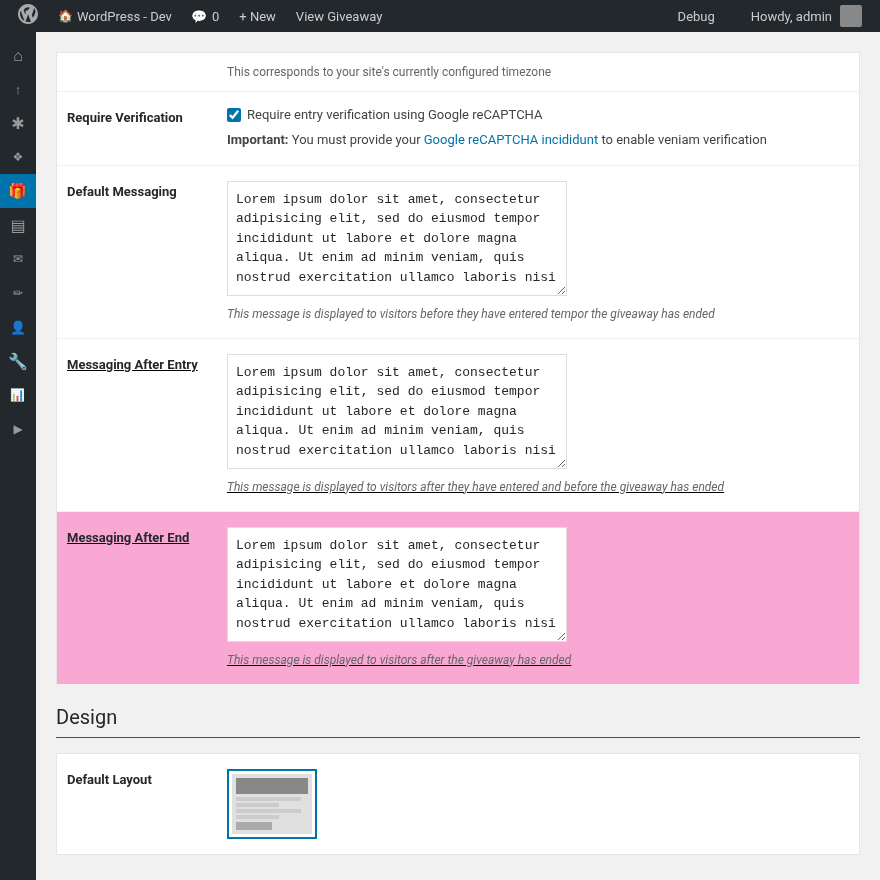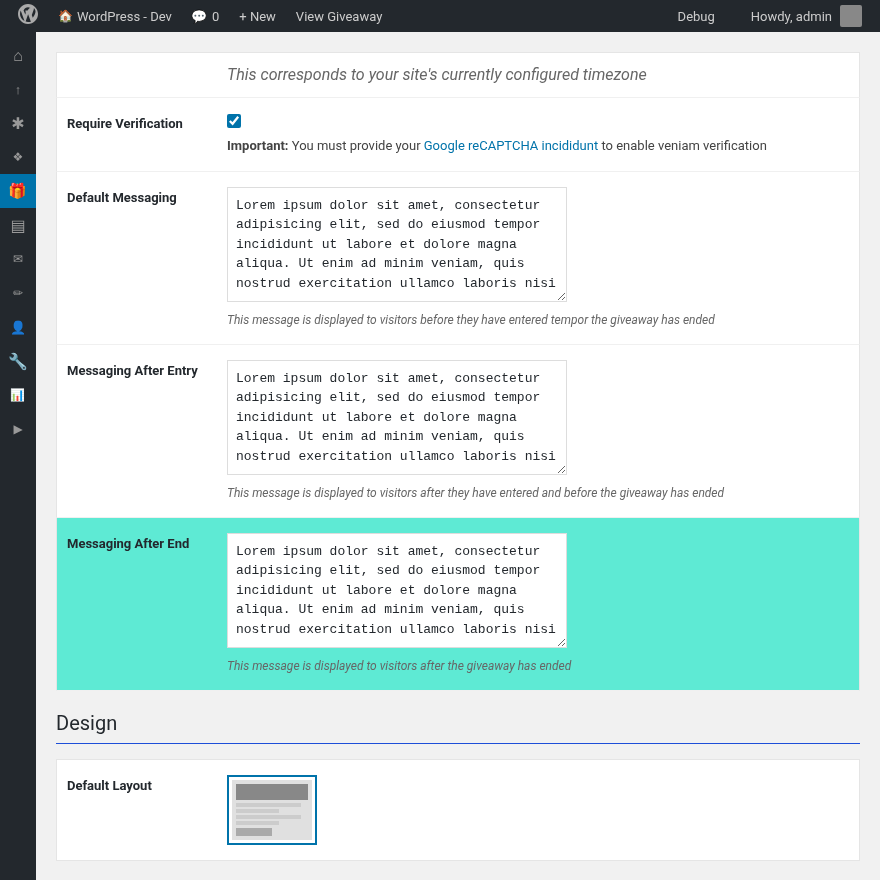--- a/index.html
+++ b/index.html
@@ -82,23 +82,22 @@
       font-weight: 700;
       font-size: 13px;
       color: #23282d;
       padding-right: 15px;
       padding-top: 3px;
     }
 
     .settings-field { flex: 1; }
 
     .timezone-note {
-      font-size: 16px;
+      font-size: 12px;
       color: #666;
-      font-style: italic;
       line-height: 1.5;
     }
 
     .verification-row { display: flex; flex-direction: column; gap: 8px; }
 
     .checkbox-label {
       display: flex;
       align-items: flex-start;
       gap: 6px;
       font-size: 13px;
@@ -254,51 +253,52 @@
     <div class="settings-field">
       <p class="timezone-note">This corresponds to your site's currently configured timezone</p>
     </div>
   </div>
 
   <div class="settings-row" style="background:#fff; border-left:1px solid #e5e5e5; border-right:1px solid #e5e5e5; border-bottom:1px solid #f0f0f0;">
     <div class="settings-label">Require Verification</div>
     <div class="settings-field verification-row">
       <label class="checkbox-label">
         <input type="checkbox" checked="" style="">
+        <span>Require entry verification using Google reCAPTCHA</span>
       </label>
       <div class="verification-note">
         <span class="bold">Important:</span>
         <span> You must provide your </span>
         <a href="#">Google reCAPTCHA incididunt</a>
         <span> to enable veniam verification</span>
       </div>
     </div>
   </div>
 
   <div class="settings-row" style="background:#fff; border-left:1px solid #e5e5e5; border-right:1px solid #e5e5e5; border-bottom:1px solid #f0f0f0; align-items:flex-start;">
     <div class="settings-label">Default Messaging</div>
     <div class="settings-field">
       <div class="textarea-wrapper">
         <textarea class="message-field" style="">Lorem ipsum dolor sit amet, consectetur adipisicing elit, sed do eiusmod tempor incididunt ut labore et dolore magna aliqua. Ut enim ad minim veniam, quis nostrud exercitation ullamco laboris nisi</textarea>
       </div>
       <p class="field-description">This message is displayed to visitors before they have entered tempor the giveaway has ended</p>
     </div>
   </div>
 
-  <div class="settings-row" style="background:#fff; border-left:1px solid #e5e5e5; border-right:1px solid #e5e5e5; border-bottom:1px solid #f0f0f0; align-items:flex-start;">
+  <div class="settings-row" style="background:#fff; border-left:1px solid #e5e5e5; border-right:1px solid #e5e5e5; border-bottom:1px solid #f0f0f0; align-items:flex-start;text-decoration:underline;">
     <div class="settings-label">Messaging After Entry</div>
     <div class="settings-field">
       <div class="textarea-wrapper">
         <textarea class="message-field" style="">Lorem ipsum dolor sit amet, consectetur adipisicing elit, sed do eiusmod tempor incididunt ut labore et dolore magna aliqua. Ut enim ad minim veniam, quis nostrud exercitation ullamco laboris nisi</textarea>
       </div>
       <p class="field-description">This message is displayed to visitors after they have entered and before the giveaway has ended</p>
     </div>
   </div>
 
-  <div class="settings-row" style="background:#5eead4; border-left:1px solid #e5e5e5; border-right:1px solid #e5e5e5; border-bottom:1px solid #f0f0f0; align-items:flex-start;">
+  <div class="settings-row" style="background:#f9a8d4; border-left:1px solid #e5e5e5; border-right:1px solid #e5e5e5; border-bottom:1px solid #f0f0f0; align-items:flex-start;text-decoration:underline;">
     <div class="settings-label">Messaging After End</div>
     <div class="settings-field">
       <div class="textarea-wrapper">
         <textarea class="message-field" style="">Lorem ipsum dolor sit amet, consectetur adipisicing elit, sed do eiusmod tempor incididunt ut labore et dolore magna aliqua. Ut enim ad minim veniam, quis nostrud exercitation ullamco laboris nisi</textarea>
       </div>
       <p class="field-description">This message is displayed to visitors after the giveaway has ended</p>
     </div>
   </div>
 
   <div class="design-section" style="margin-top:20px;">

